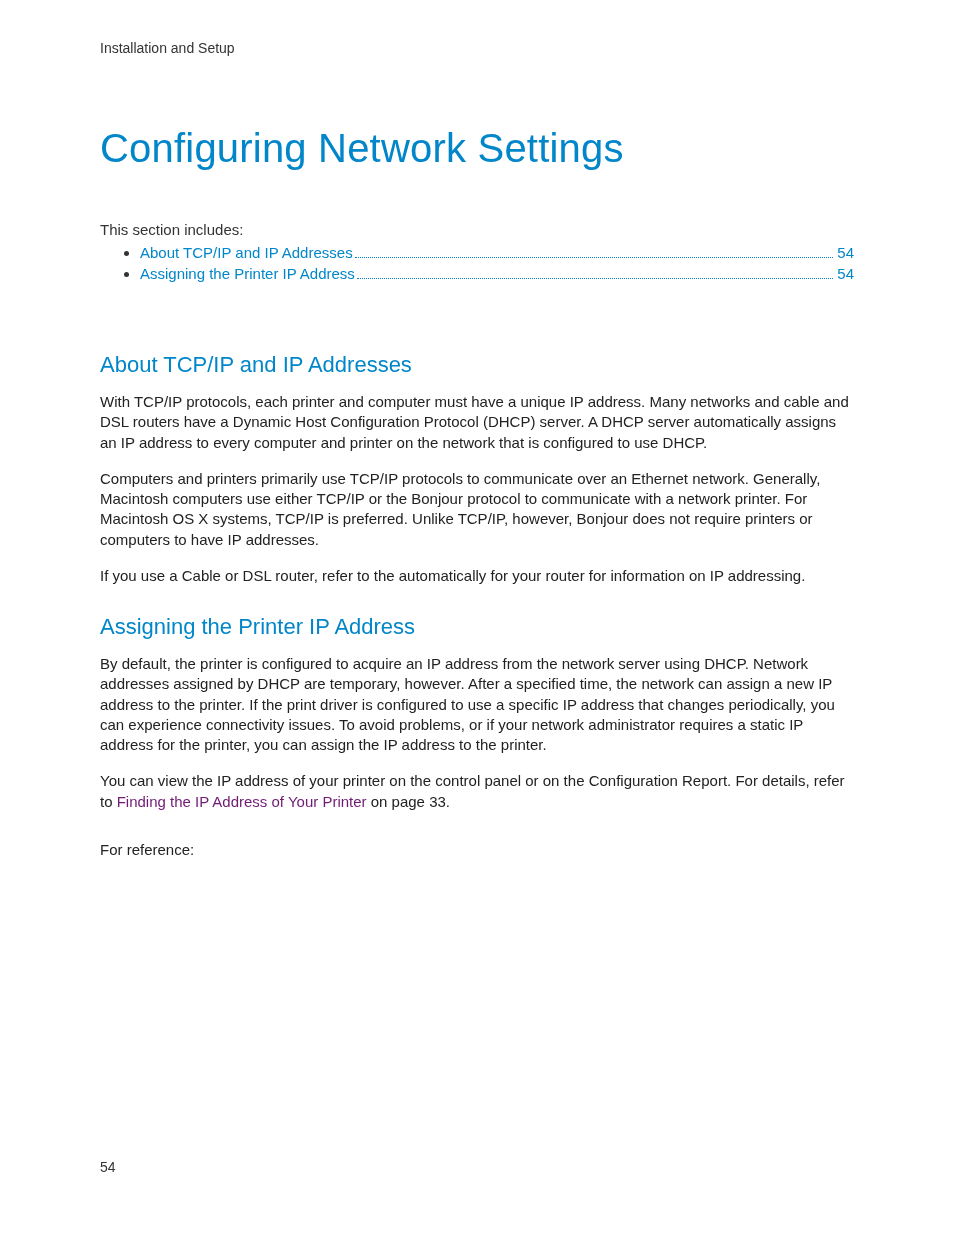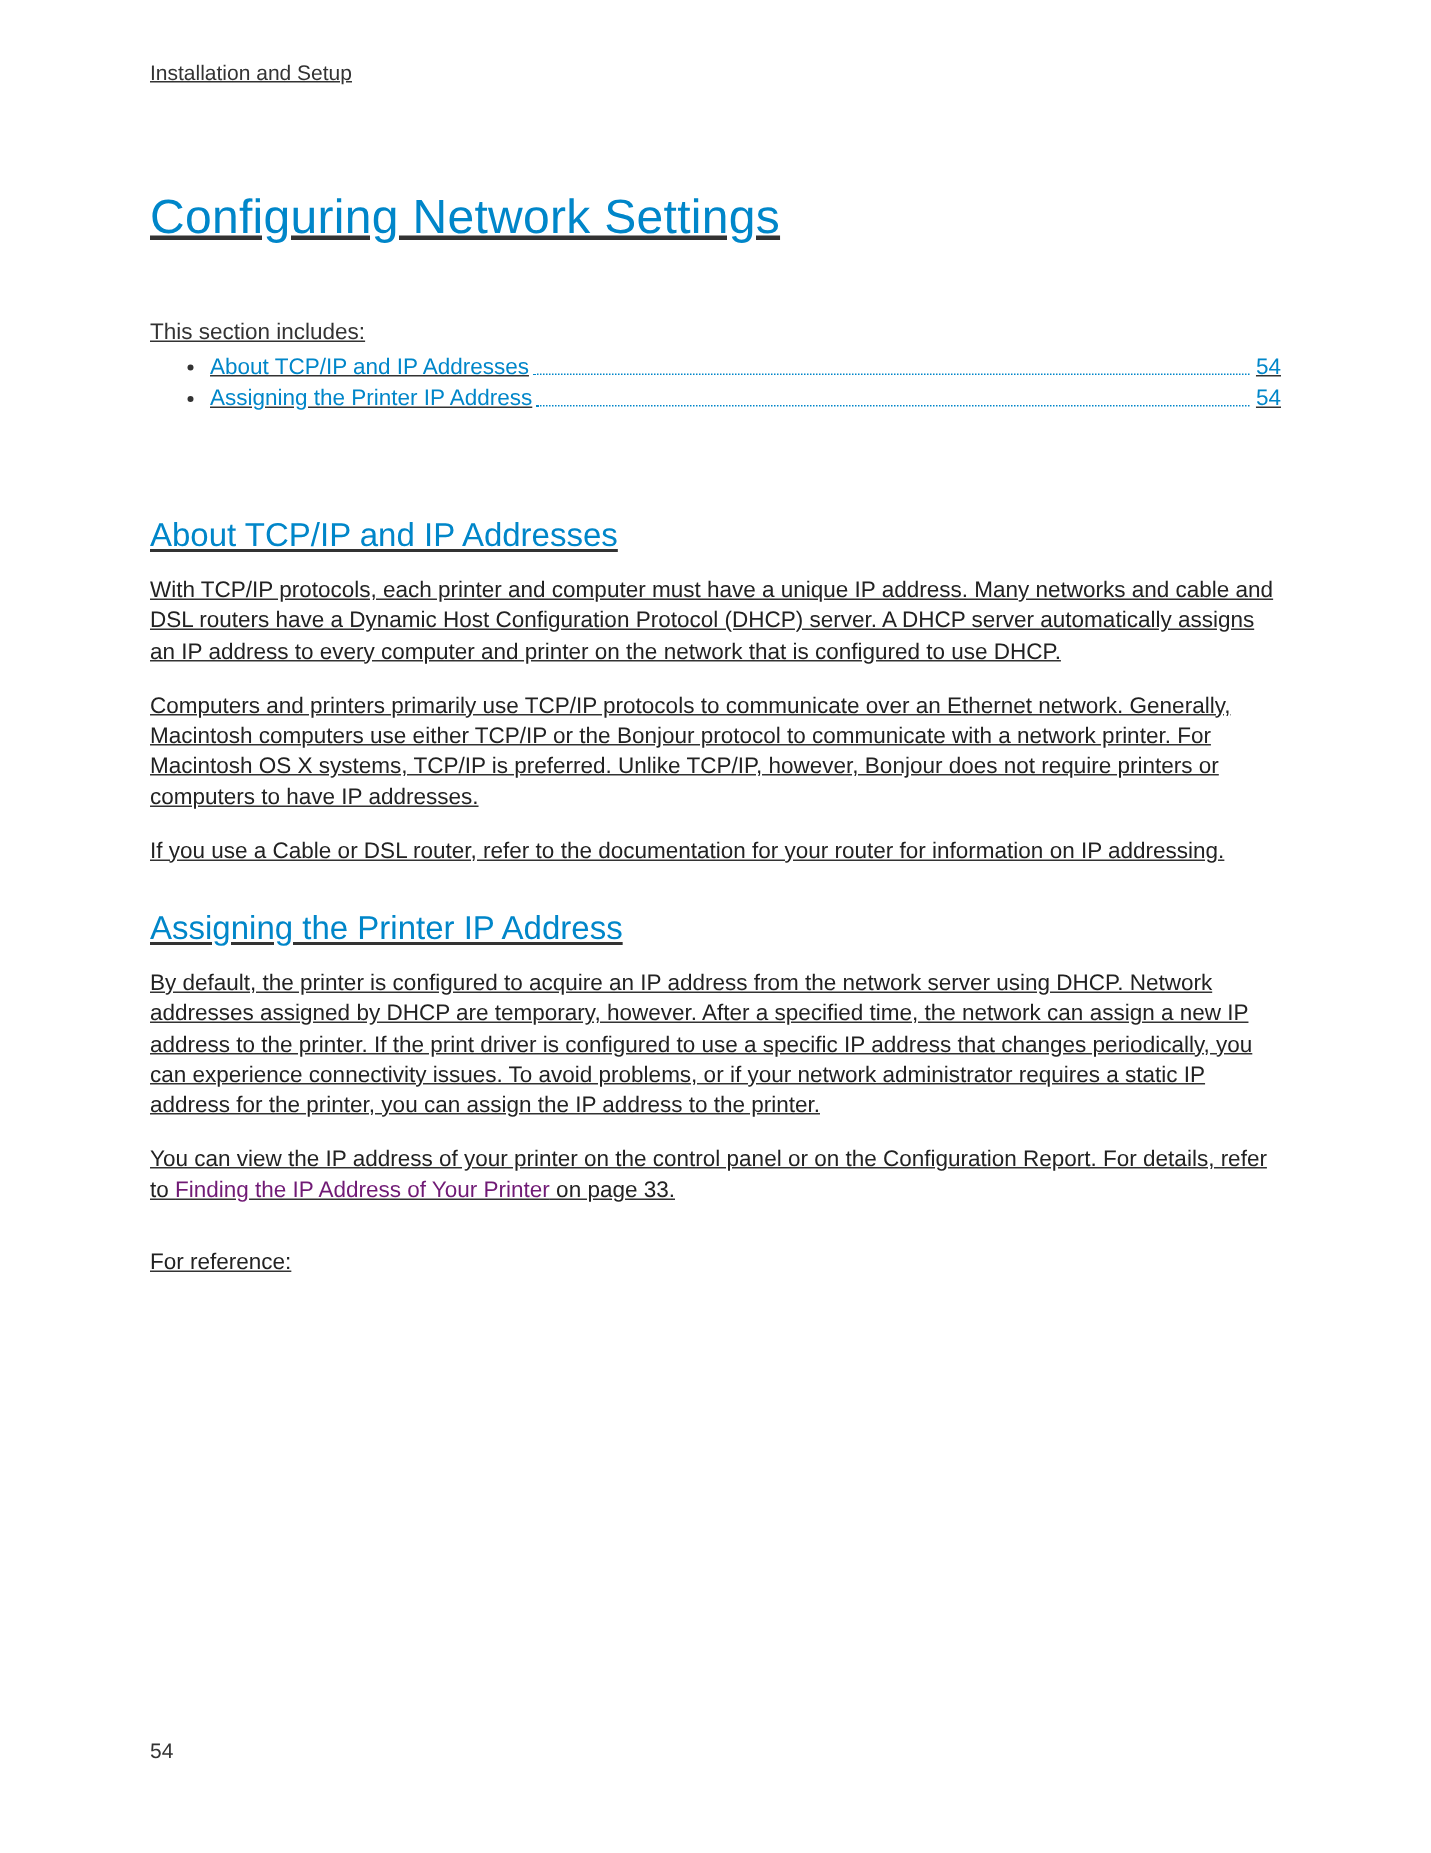--- a/index.html
+++ b/index.html
@@ -11,30 +11,29 @@
     height: 1235px;
     background: #fff;
     font-family: "Segoe UI", "Helvetica Neue", Arial, sans-serif;
     color: #333;
   }
   .page {
     position: relative;
     width: 954px;
     height: 1235px;
     padding: 40px 100px 0 100px;
-    text-decoration: underline;
   }
   .running-header {
     font-size: 14px;
     color: #333;
     margin-top: 0;
     margin-bottom: 70px;
   }
   h1.main-title {
-    font-size: 32px;
+    font-size: 40px;
     font-weight: 400;
     color: #0086c9;
     margin: 0 0 50px 0;
     letter-spacing: 0.2px;
   }
   .intro {
     font-size: 15px;
     margin-bottom: 6px;
   }
   .toc {
@@ -123,21 +122,21 @@
         <span class="toc-link">Assigning the Printer IP Address</span>
         <span class="toc-leader"></span>
         <span class="toc-page">54</span>
       </span>
     </li>
   </ul>
 
   <h2 class="section">About TCP/IP and IP Addresses</h2>
   <p class="body">With TCP/IP protocols, each printer and computer must have a unique IP address. Many networks and cable and DSL routers have a Dynamic Host Configuration Protocol (DHCP) server. A DHCP server automatically assigns an IP address to every computer and printer on the network that is configured to use DHCP.</p>
   <p class="body">Computers and printers primarily use TCP/IP protocols to communicate over an Ethernet network. Generally, Macintosh computers use either TCP/IP or the Bonjour protocol to communicate with a network printer. For Macintosh OS X systems, TCP/IP is preferred. Unlike TCP/IP, however, Bonjour does not require printers or computers to have IP addresses.</p>
-  <p class="body">If you use a Cable or DSL router, refer to the documentation for your router for information on IP addressing.</p>
+  <p class="body">If you use a Cable or DSL router, refer to the automatically for your router for information on IP addressing.</p>
 
   <h2 class="section">Assigning the Printer IP Address</h2>
   <p class="body">By default, the printer is configured to acquire an IP address from the network server using DHCP. Network addresses assigned by DHCP are temporary, however. After a specified time, the network can assign a new IP address to the printer. If the print driver is configured to use a specific IP address that changes periodically, you can experience connectivity issues. To avoid problems, or if your network administrator requires a static IP address for the printer, you can assign the IP address to the printer.</p>
   <p class="body">
     <span>You can view the IP address of your printer on the control panel or on the Configuration Report. For details, refer to </span><span class="link">Finding the IP Address of Your Printer</span><span> on page 33.</span>
   </p>
 
   <p class="body" style="margin-bottom:2px; margin-top:28px;">For reference:</p>
 
   <div class="footer">

